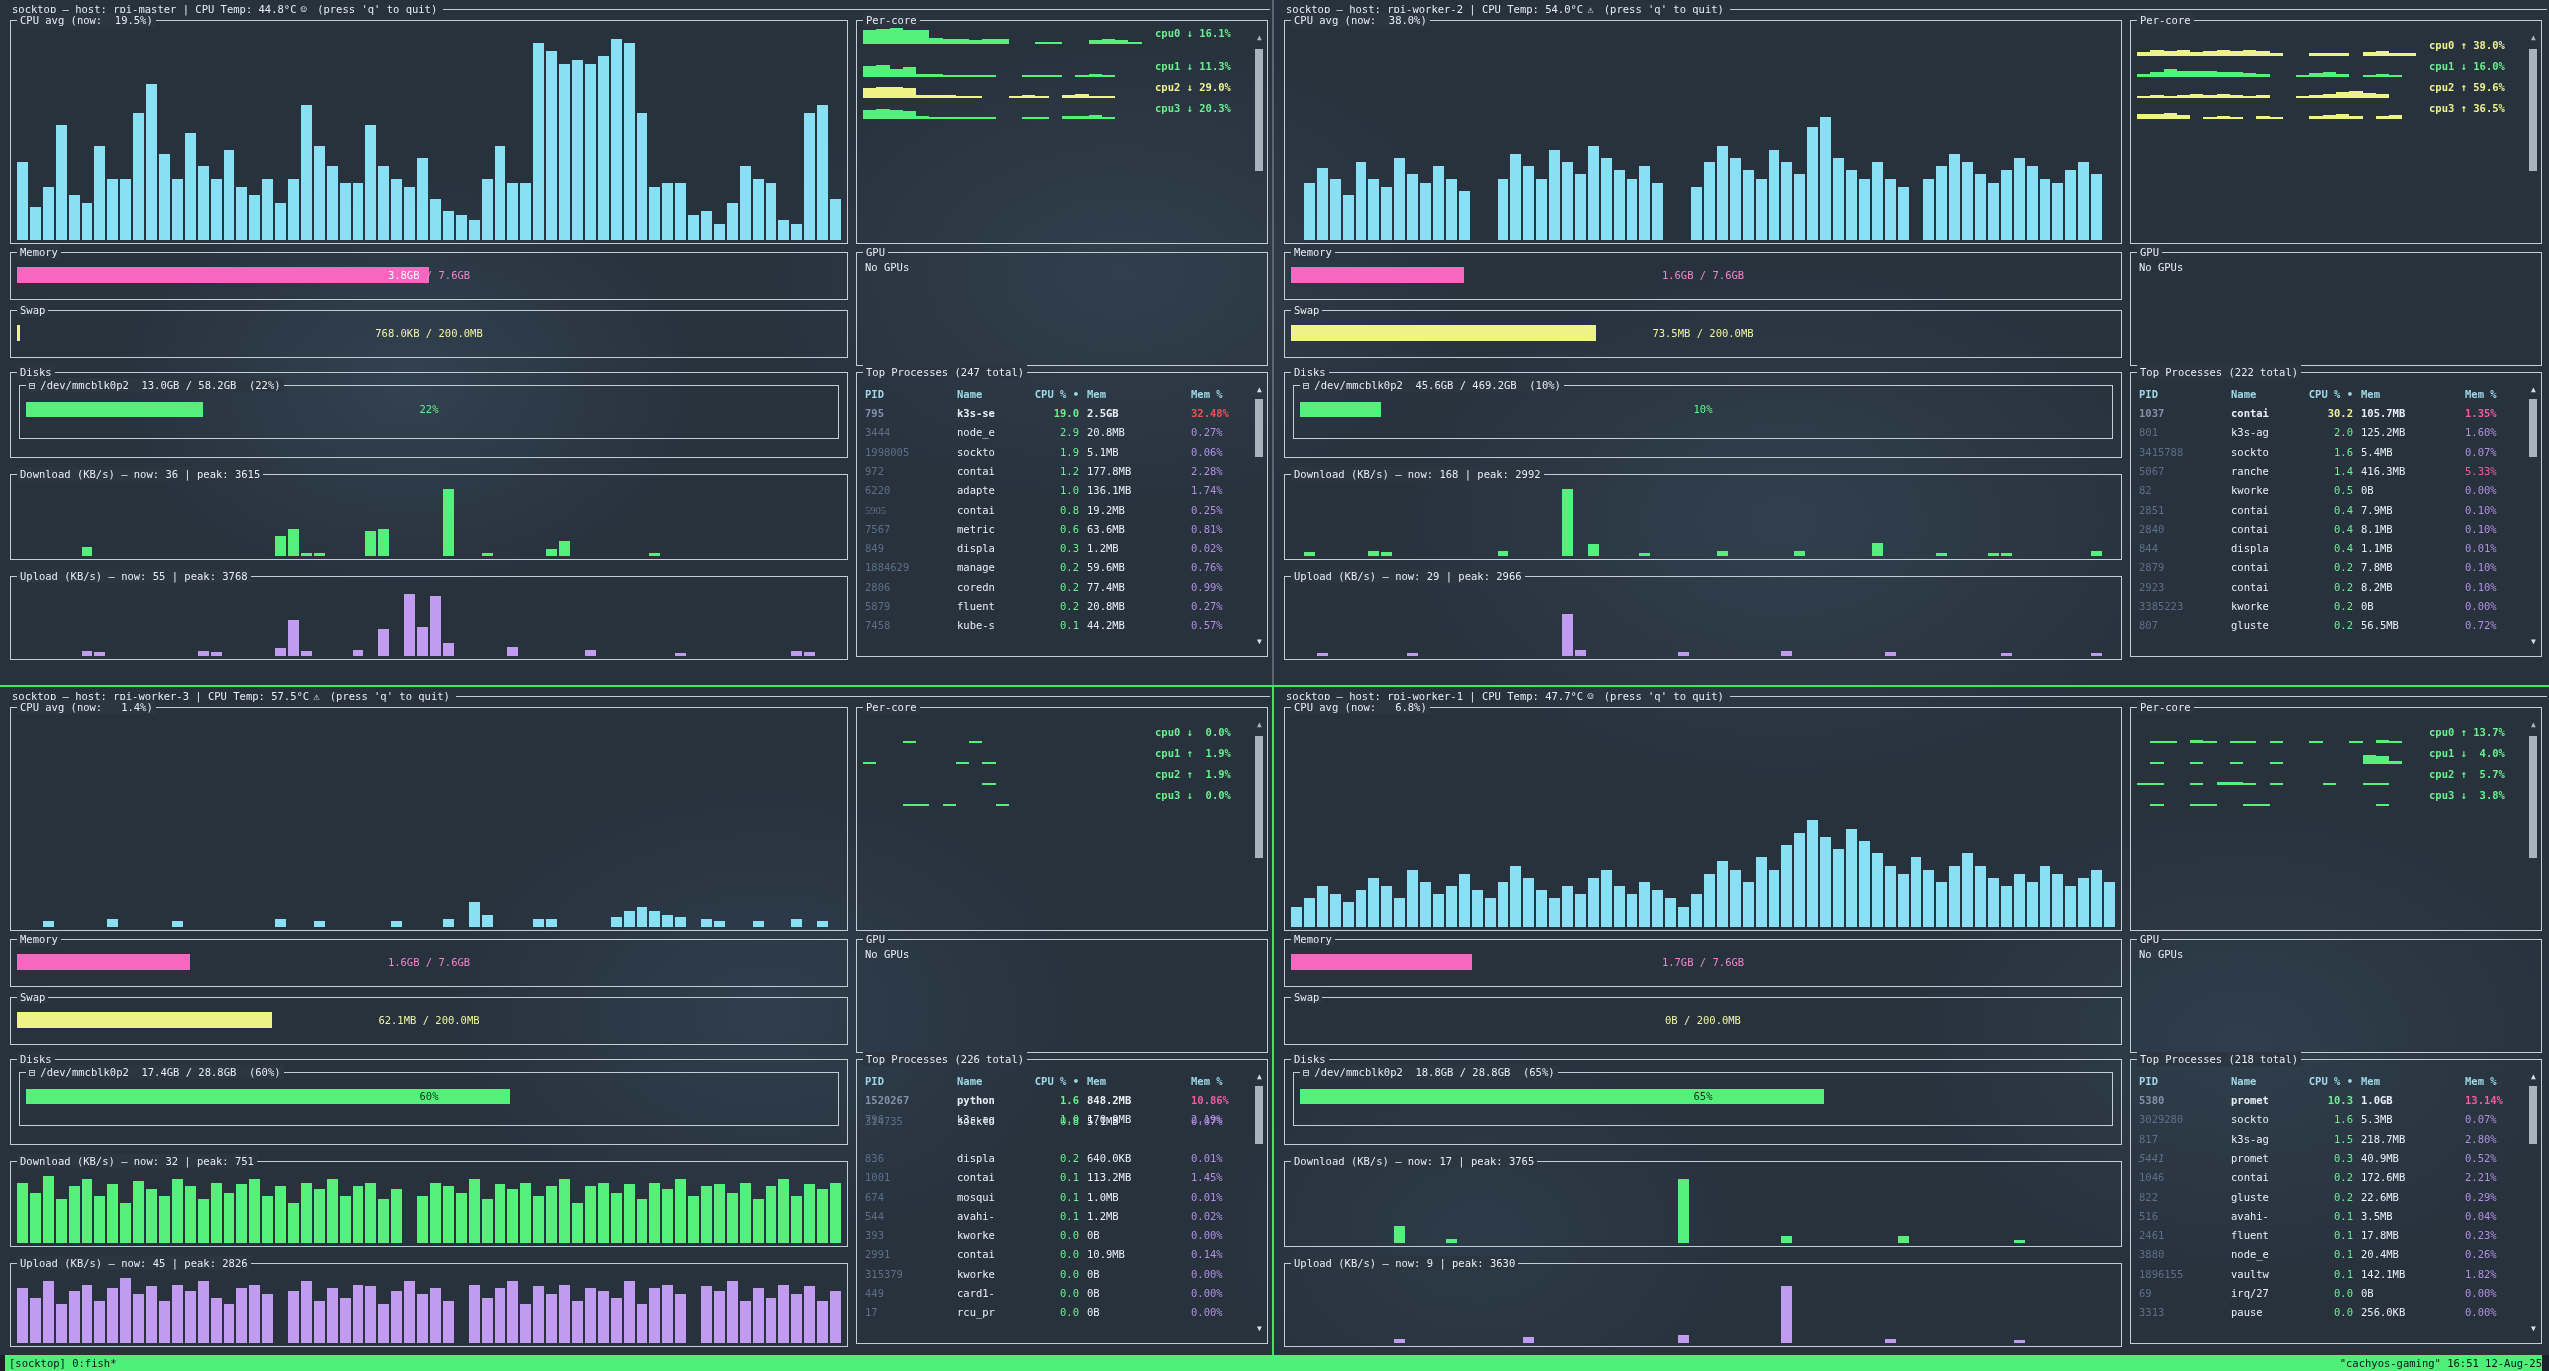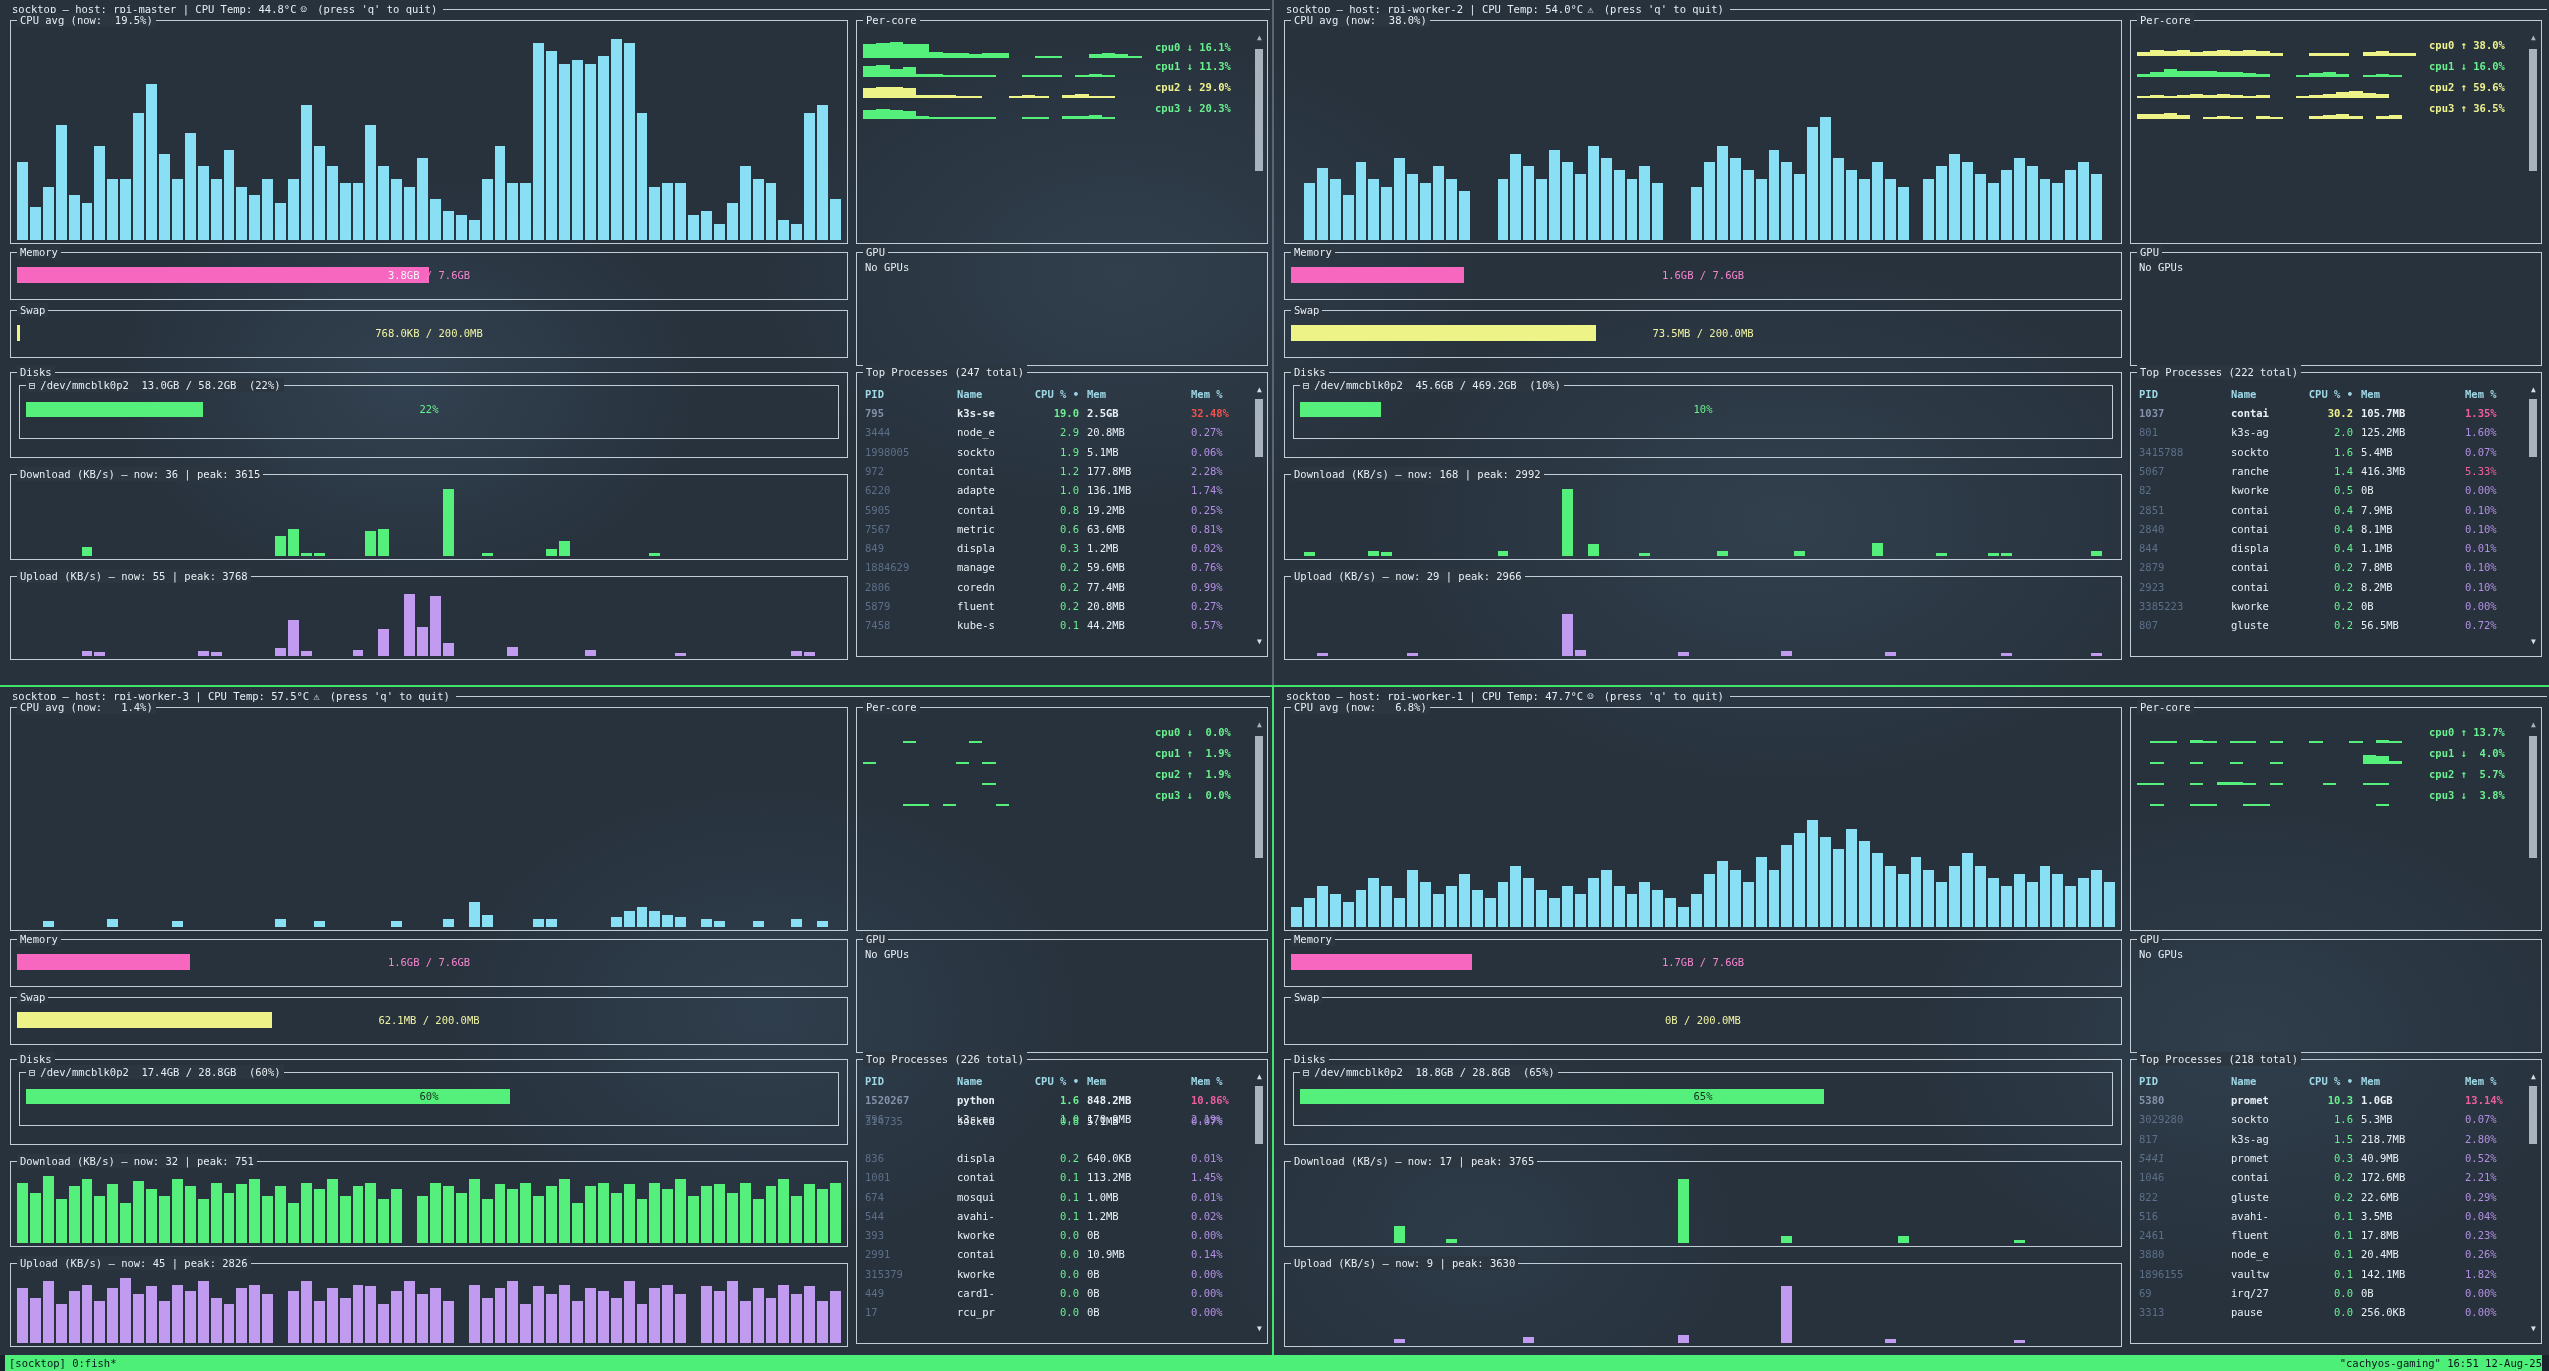--- a/index.html
+++ b/index.html
@@ -121,21 +121,21 @@
           <div class="bar" style="height: max(28%, 2px); background: rgb(137, 223, 243);"></div>
           <div class="bar" style="height: max(10%, 2px); background: rgb(137, 223, 243);"></div>
           <div class="bar" style="height: max(8%, 2px); background: rgb(137, 223, 243);"></div>
           <div class="bar" style="height: max(62%, 2px); background: rgb(137, 223, 243);"></div>
           <div class="bar" style="height: max(66%, 2px); background: rgb(137, 223, 243);"></div>
           <div class="bar" style="height: max(20%, 2px); background: rgb(137, 223, 243);"></div>
         </div>
       </div>
       <div class="box" style="left: 856px; top: 20px; width: 410px; height: 222px;">
         <div class="chip"><span>Per-core</span></div>
-        <div class="sparkrow" style="top: 16px; width: 388px;">
+        <div class="sparkrow" style="top: 2px; width: 388px;">
           <div class="spark">
             <div class="bar" style="height: max(72%, 2px); background: rgb(85, 239, 124);"></div>
             <div class="bar" style="height: max(78%, 2px); background: rgb(85, 239, 124);"></div>
             <div class="bar" style="height: max(82%, 2px); background: rgb(85, 239, 124);"></div>
             <div class="bar" style="height: max(75%, 2px); background: rgb(85, 239, 124);"></div>
             <div class="bar" style="height: max(74%, 2px); background: rgb(85, 239, 124);"></div>
             <div class="bar" style="height: max(30%, 2px); background: rgb(85, 239, 124);"></div>
             <div class="bar" style="height: max(26%, 2px); background: rgb(85, 239, 124);"></div>
             <div class="bar" style="height: max(24%, 2px); background: rgb(85, 239, 124);"></div>
             <div class="bar" style="height: max(22%, 2px); background: rgb(85, 239, 124);"></div>
@@ -408,21 +408,21 @@
         </div>
       </div>
       <div class="box" style="left: 856px; top: 372px; width: 410px; height: 283px;">
         <div class="chip"><span>Top Processes (247 total)</span></div>
         <div class="phead" style="top: 12px;"><span class="c-pid" style="color: rgb(159, 216, 230); font-weight: bold;">PID</span><span class="c-name" style="color: rgb(159, 216, 230); font-weight: bold;">Name</span><span class="c-cpu" style="color: rgb(159, 216, 230); font-weight: bold;">CPU % •</span><span class="c-mem" style="color: rgb(159, 216, 230); font-weight: bold;">Mem</span><span class="c-memp" style="color: rgb(159, 216, 230); font-weight: bold;">Mem %</span></div>
         <div class="prow" style="top: 31px;"><span class="c-pid" style="color: rgb(132, 146, 171); font-weight: bold;">795</span><span class="c-name" style="color: rgb(233, 239, 245); font-weight: bold;">k3s-se</span><span class="c-cpu" style="color: rgb(106, 240, 142); font-weight: bold;">19.0</span><span class="c-mem" style="color: rgb(233, 239, 245); font-weight: bold;">2.5GB</span><span class="c-memp" style="color: rgb(240, 82, 79); font-weight: bold;">32.48%</span></div>
         <div class="prow" style="top: 50.3px;"><span class="c-pid" style="color: rgb(93, 111, 136);">3444</span><span class="c-name" style="color: rgb(233, 239, 245);">node_e</span><span class="c-cpu" style="color: rgb(106, 240, 142);">2.9</span><span class="c-mem" style="color: rgb(233, 239, 245);">20.8MB</span><span class="c-memp" style="color: rgb(178, 143, 226);">0.27%</span></div>
         <div class="prow" style="top: 69.6px;"><span class="c-pid" style="color: rgb(93, 111, 136);">1998005</span><span class="c-name" style="color: rgb(233, 239, 245);">sockto</span><span class="c-cpu" style="color: rgb(106, 240, 142);">1.9</span><span class="c-mem" style="color: rgb(233, 239, 245);">5.1MB</span><span class="c-memp" style="color: rgb(178, 143, 226);">0.06%</span></div>
         <div class="prow" style="top: 88.9px;"><span class="c-pid" style="color: rgb(93, 111, 136);">972</span><span class="c-name" style="color: rgb(233, 239, 245);">contai</span><span class="c-cpu" style="color: rgb(106, 240, 142);">1.2</span><span class="c-mem" style="color: rgb(233, 239, 245);">177.8MB</span><span class="c-memp" style="color: rgb(178, 143, 226);">2.28%</span></div>
         <div class="prow" style="top: 108.2px;"><span class="c-pid" style="color: rgb(93, 111, 136);">6220</span><span class="c-name" style="color: rgb(233, 239, 245);">adapte</span><span class="c-cpu" style="color: rgb(106, 240, 142);">1.0</span><span class="c-mem" style="color: rgb(233, 239, 245);">136.1MB</span><span class="c-memp" style="color: rgb(178, 143, 226);">1.74%</span></div>
-        <div class="prow" style="top: 127.5px;"><span class="c-pid" style="color: rgb(93, 111, 136);">5905</span><span class="c-name" style="color: rgb(233, 239, 245);">contai</span><span class="c-cpu" style="color: rgb(106, 240, 142);">0.8</span><span class="c-mem" style="color: rgb(233, 239, 245);">19.2MB</span><span class="c-memp" style="color: rgb(178, 143, 226);">0.25%</span></div>
+        <div class="prow" style="top: 127.5px;"><span class="c-pid" style="color: rgb(93, 111, 136); font-family: Liberation Serif, serif;">5905</span><span class="c-name" style="color: rgb(233, 239, 245);">contai</span><span class="c-cpu" style="color: rgb(106, 240, 142);">0.8</span><span class="c-mem" style="color: rgb(233, 239, 245);">19.2MB</span><span class="c-memp" style="color: rgb(178, 143, 226);">0.25%</span></div>
         <div class="prow" style="top: 146.8px;"><span class="c-pid" style="color: rgb(93, 111, 136);">7567</span><span class="c-name" style="color: rgb(233, 239, 245);">metric</span><span class="c-cpu" style="color: rgb(106, 240, 142);">0.6</span><span class="c-mem" style="color: rgb(233, 239, 245);">63.6MB</span><span class="c-memp" style="color: rgb(178, 143, 226);">0.81%</span></div>
         <div class="prow" style="top: 166.1px;"><span class="c-pid" style="color: rgb(93, 111, 136);">849</span><span class="c-name" style="color: rgb(233, 239, 245);">displa</span><span class="c-cpu" style="color: rgb(106, 240, 142);">0.3</span><span class="c-mem" style="color: rgb(233, 239, 245);">1.2MB</span><span class="c-memp" style="color: rgb(178, 143, 226);">0.02%</span></div>
         <div class="prow" style="top: 185.4px;"><span class="c-pid" style="color: rgb(93, 111, 136);">1884629</span><span class="c-name" style="color: rgb(233, 239, 245);">manage</span><span class="c-cpu" style="color: rgb(106, 240, 142);">0.2</span><span class="c-mem" style="color: rgb(233, 239, 245);">59.6MB</span><span class="c-memp" style="color: rgb(178, 143, 226);">0.76%</span></div>
         <div class="prow" style="top: 204.7px;"><span class="c-pid" style="color: rgb(93, 111, 136);">2806</span><span class="c-name" style="color: rgb(233, 239, 245);">coredn</span><span class="c-cpu" style="color: rgb(106, 240, 142);">0.2</span><span class="c-mem" style="color: rgb(233, 239, 245);">77.4MB</span><span class="c-memp" style="color: rgb(178, 143, 226);">0.99%</span></div>
         <div class="prow" style="top: 224px;"><span class="c-pid" style="color: rgb(93, 111, 136);">5879</span><span class="c-name" style="color: rgb(233, 239, 245);">fluent</span><span class="c-cpu" style="color: rgb(106, 240, 142);">0.2</span><span class="c-mem" style="color: rgb(233, 239, 245);">20.8MB</span><span class="c-memp" style="color: rgb(178, 143, 226);">0.27%</span></div>
         <div class="prow" style="top: 243.3px;"><span class="c-pid" style="color: rgb(93, 111, 136);">7458</span><span class="c-name" style="color: rgb(233, 239, 245);">kube-s</span><span class="c-cpu" style="color: rgb(106, 240, 142);">0.1</span><span class="c-mem" style="color: rgb(233, 239, 245);">44.2MB</span><span class="c-memp" style="color: rgb(178, 143, 226);">0.57%</span></div>
         <div class="sb" style="top: 12px; bottom: 10px;">
           <div class="arr" style="top: 0px; color: rgb(215, 223, 230);">▲</div>
           <div class="thumb" style="top: 14px; height: 58px;"></div>
           <div class="arr" style="bottom: 0px; color: rgb(215, 223, 230);">▼</div>

